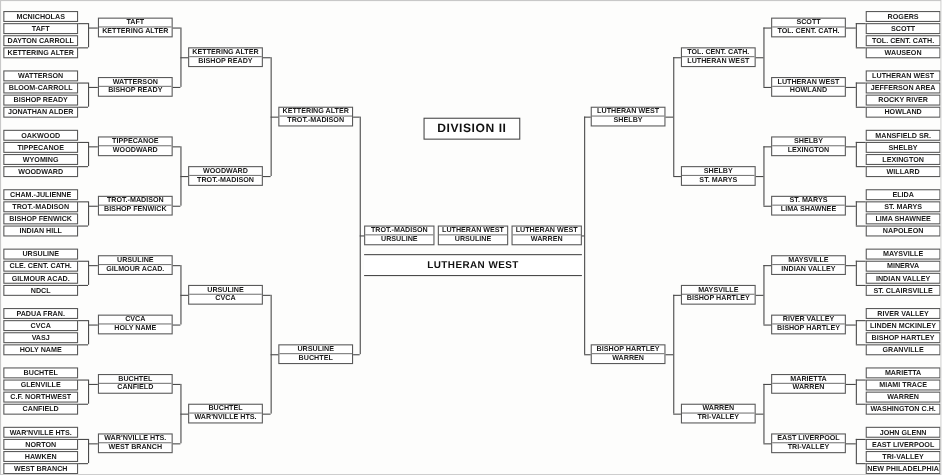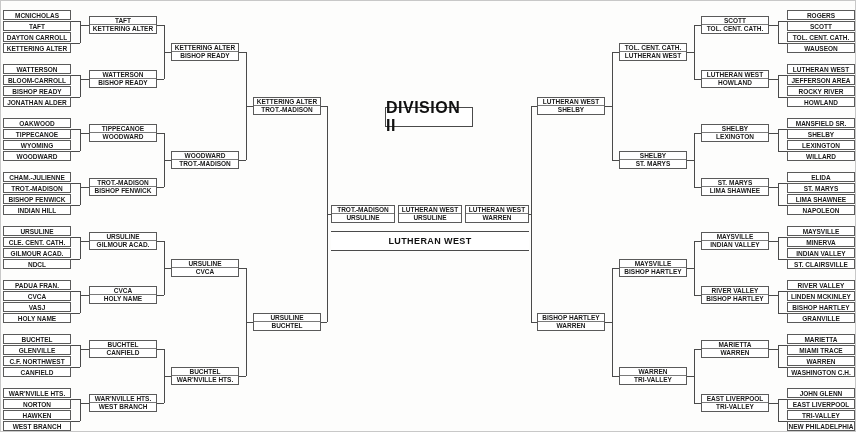--- a/index.html
+++ b/index.html
@@ -21,21 +21,21 @@
   .pair .row {
     height:8px; display:flex; align-items:center; justify-content:center;
     font-size:6.5px; font-weight:bold; color:#1a1a1a;
     white-space:nowrap; overflow:hidden;
   }
   .pair .row:first-child { border-bottom:1px solid #7a7a7a; }
   .line { position:absolute; background:#4a4a4a; }
   #title-box {
     position:absolute; border:1px solid #4a4a4a; background:#fff;
     display:flex; align-items:center; justify-content:center;
-    font-weight:bold; font-size:16px; letter-spacing:0.5px; color:#111;
+    font-weight:bold; font-size:11px; letter-spacing:0.5px; color:#111;
   }
   #champion {
     position:absolute; border-top:1px solid #4a4a4a; border-bottom:1px solid #4a4a4a;
     background:#fff; display:flex; align-items:center; justify-content:center;
     font-weight:bold; font-size:9px; letter-spacing:0.4px; color:#111;
   }
 </style>
 </head>
 <body>
 

